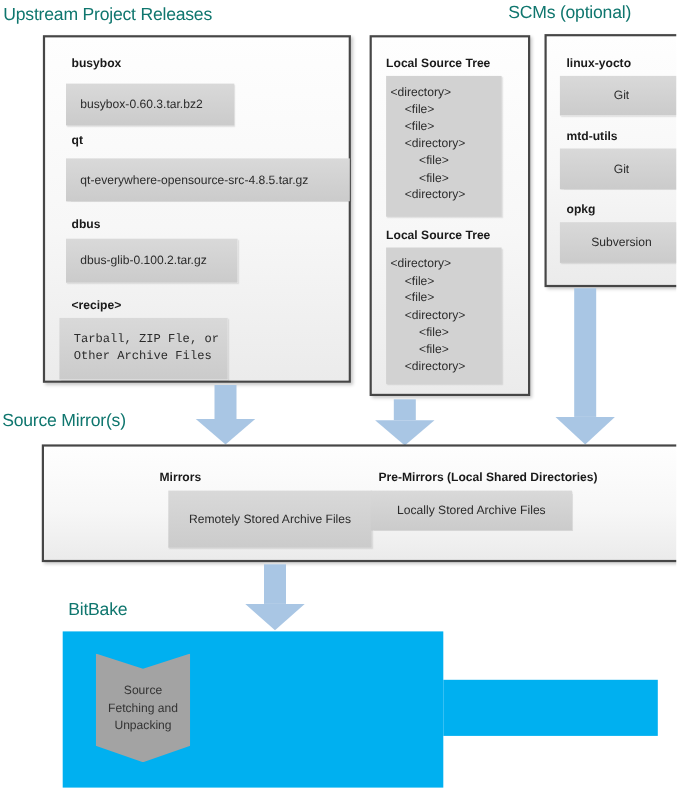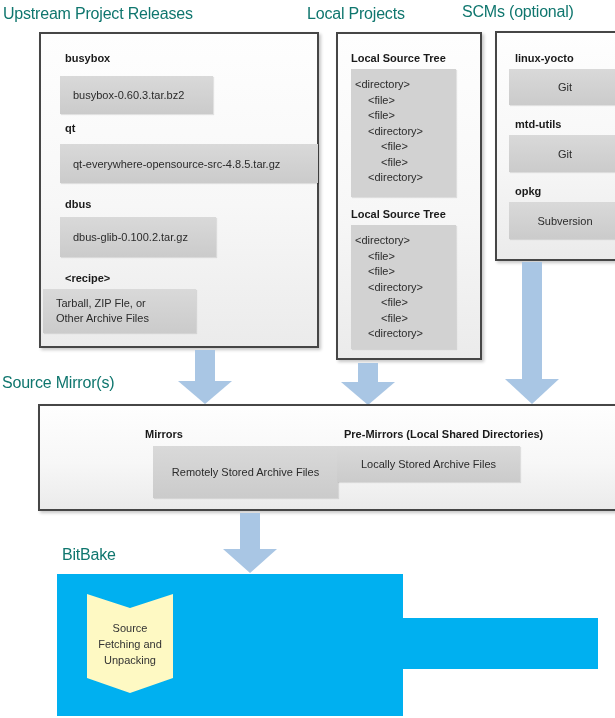--- a/index.html
+++ b/index.html
@@ -48,52 +48,51 @@
   .i2{padding-left:26px;}
   .shaft{position:absolute;background:var(--arrow);}
   .head{
     position:absolute;width:0;height:0;
     border-left:27px solid transparent;border-right:27px solid transparent;
     border-top:23px solid var(--arrow);
   }
   .bb-rect{position:absolute;background:var(--cyan);}
   .chevron{
     position:absolute;left:87px;top:594px;width:86px;height:99px;
-    background:#fef9c3;
+    background:#a3a3a3;
     clip-path:polygon(0 0,50% 14px,100% 0,100% 84px,50% 99px,0 84px);
     display:flex;flex-direction:column;align-items:center;justify-content:center;
     font-size:11px;line-height:16px;color:#333;text-align:right;
   }
 </style>
 </head>
 <body>
 
 <div id="canvas">
 
   <div class="heading" style="left:3px;top:5px;">Upstream Project Releases</div>
-  <div class="heading" style="left:307px;top:5px;">Local Projects</div>
   <div class="heading" style="left:2px;top:374px;">Source Mirror(s)</div>
   <div class="heading" style="left:462px;top:3px;">SCMs (optional)</div>
   <div class="heading" style="left:62px;top:546px;">BitBake</div>
 
   <div class="panel" style="left:3px;top:32px;width:280px;height:316px;">
     <div class="lbl" style="left:24px;top:18px;">busybox</div>
     <div class="gbox pad" style="left:19px;top:42px;width:153px;height:38px;">
       <span>busybox-0.60.3.tar.bz2</span>
     </div>
     <div class="lbl" style="left:24px;top:88px;">qt</div>
     <div class="gbox pad" style="left:19px;top:110px;width:258px;height:39px;">
       <span>qt-everywhere-opensource-src-4.8.5.tar.gz</span>
     </div>
     <div class="lbl" style="left:24px;top:164px;">dbus</div>
     <div class="gbox pad" style="left:19px;top:183px;width:156px;height:40px;">
       <span>dbus-glib-0.100.2.tar.gz</span>
     </div>
     <div class="lbl" style="left:24px;top:238px;">&lt;recipe&gt;</div>
-    <div class="gbox pad multiline" style="left:2px;top:255px;width:153px;height:44px;">
+    <div class="gbox pad multiline" style="left:13px;top:255px;width:153px;height:56px;font-family:Liberation Mono, monospace;">
       <span>Tarball, ZIP Fle, or</span>
       <span>Other Archive Files</span>
     </div>
   </div>
 
   <div class="panel" style="left:300px;top:32px;width:146px;height:328px;">
     <div class="lbl" style="left:13px;top:18px;">Local Source Tree</div>
     <div class="tree" style="left:13px;top:35px;width:105px;height:128px;">
       <div class="i0">&lt;directory&gt;</div>
       <div class="i1">&lt;file&gt;</div>

